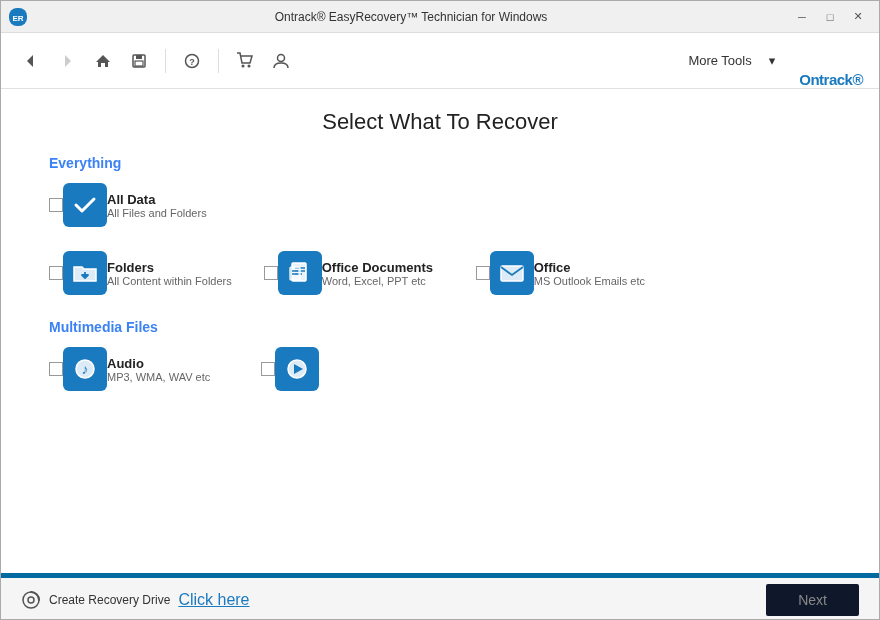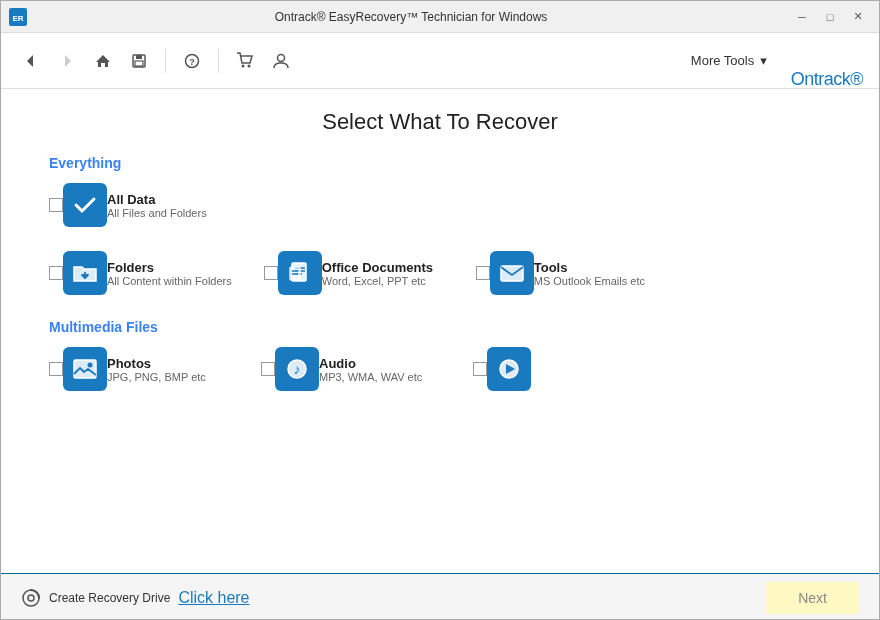--- a/index.html
+++ b/index.html
@@ -19,21 +19,21 @@
       align-items: center;
       padding: 0 8px;
       border-bottom: 1px solid #ddd;
       user-select: none;
     }
     .title-bar-icon {
       width: 18px;
       height: 18px;
       margin-right: 6px;
       background: #1a7abf;
-      border-radius: 2px;
+      border-radius: 8px;
       display: flex;
       align-items: center;
       justify-content: center;
       color: white;
       font-size: 10px;
       font-weight: bold;
     }
     .title-bar-text {
       flex: 1;
       font-size: 12px;
@@ -92,32 +92,32 @@
       margin: 0 4px;
     }
     .toolbar-right {
       display: flex;
       align-items: center;
       gap: 16px;
     }
     .more-tools-btn {
       display: flex;
       align-items: center;
-      gap: 6px;
+      gap: 17px;
       border: none;
       background: transparent;
       cursor: pointer;
       font-size: 13px;
       color: #333;
       padding: 4px 8px;
       border-radius: 3px;
     }
     .ontrack-logo {
-      font-size: 18px;
-      font-weight: normal;
+      font-size: 15px;
+      font-weight: bold;
       color: #1a7abf;
       letter-spacing: -0.5px;
       margin-top: 37px;
     }
 
     
     .main-content {
       height: calc(620px - 32px - 56px - 48px);
       padding: 20px 48px;
       overflow-y: auto;
@@ -181,41 +181,41 @@
     }
     .option-text p {
       font-size: 11px;
       color: #666;
     }
 
     
     .footer {
       height: 48px;
       background: #f5f5f5;
-      border-top: 1px solid #0369a1;
+      border-top: 5px solid #0369a1;
       display: flex;
       align-items: center;
       padding: 0 20px;
       justify-content: space-between;
     }
     .footer-left {
       display: flex;
       align-items: center;
       gap: 8px;
       font-size: 12px;
       color: #333;
     }
     .footer-link {
       color: #1a7abf;
       text-decoration: underline;
       cursor: pointer;
       font-size: 16px;
     }
     .next-btn {
-      background: #fef9c3;
+      background: #0f172a;
       color: #888;
       border: none;
       padding: 8px 32px;
       font-size: 14px;
       border-radius: 2px;
       cursor: default;
     }
   </style>
 </head>
 <body>
@@ -361,46 +361,31 @@
       <div class="option-item">
         <div class="checkbox"></div>
         <div class="option-icon-box">
           <svg width="28" height="28" viewBox="0 0 28 28">
             <rect x="3" y="7" width="22" height="15" rx="1.5" fill="white" opacity="0.85"></rect>
             <rect x="3" y="7" width="22" height="15" rx="1.5" fill="none" stroke="white" stroke-width="1.5"></rect>
             <polyline points="3,8 14,16 25,8" fill="none" stroke="#1a7abf" stroke-width="1.8"></polyline>
           </svg>
         </div>
         <div class="option-text">
-          <h4>Tools</h4>
+          <h4>Office</h4>
           <p>MS Outlook Emails etc</p>
         </div>
       </div>
     </div>
   </div>
 
   <div class="section">
     <div class="section-title">Multimedia Files</div>
     <div class="options-row">
 
-      <div class="option-item">
-        <div class="checkbox"></div>
-        <div class="option-icon-box">
-          <svg width="28" height="28" viewBox="0 0 28 28">
-            <rect x="3" y="5" width="22" height="18" rx="1.5" fill="white" opacity="0.85"></rect>
-            <rect x="3" y="5" width="22" height="18" rx="1.5" fill="none" stroke="white" stroke-width="1.5"></rect>
-            <circle cx="19" cy="10" r="2.5" fill="#1a7abf"></circle>
-            <polyline points="3,19 9,13 13,17 17,14 25,20" fill="none" stroke="#1a7abf" stroke-width="1.8" stroke-linejoin="round"></polyline>
-          </svg>
-        </div>
-        <div class="option-text">
-          <h4>Photos</h4>
-          <p>JPG, PNG, BMP etc</p>
-        </div>
-      </div>
 
       <div class="option-item">
         <div class="checkbox"></div>
         <div class="option-icon-box">
           <svg width="28" height="28" viewBox="0 0 28 28">
             <circle cx="14" cy="14" r="9" fill="white" opacity="0.85"></circle>
             <circle cx="14" cy="14" r="9" fill="none" stroke="white" stroke-width="1.5"></circle>
             <text x="14" y="19" text-anchor="middle" fill="#1a7abf" font-size="14" font-weight="bold">♪</text>
           </svg>
         </div>

